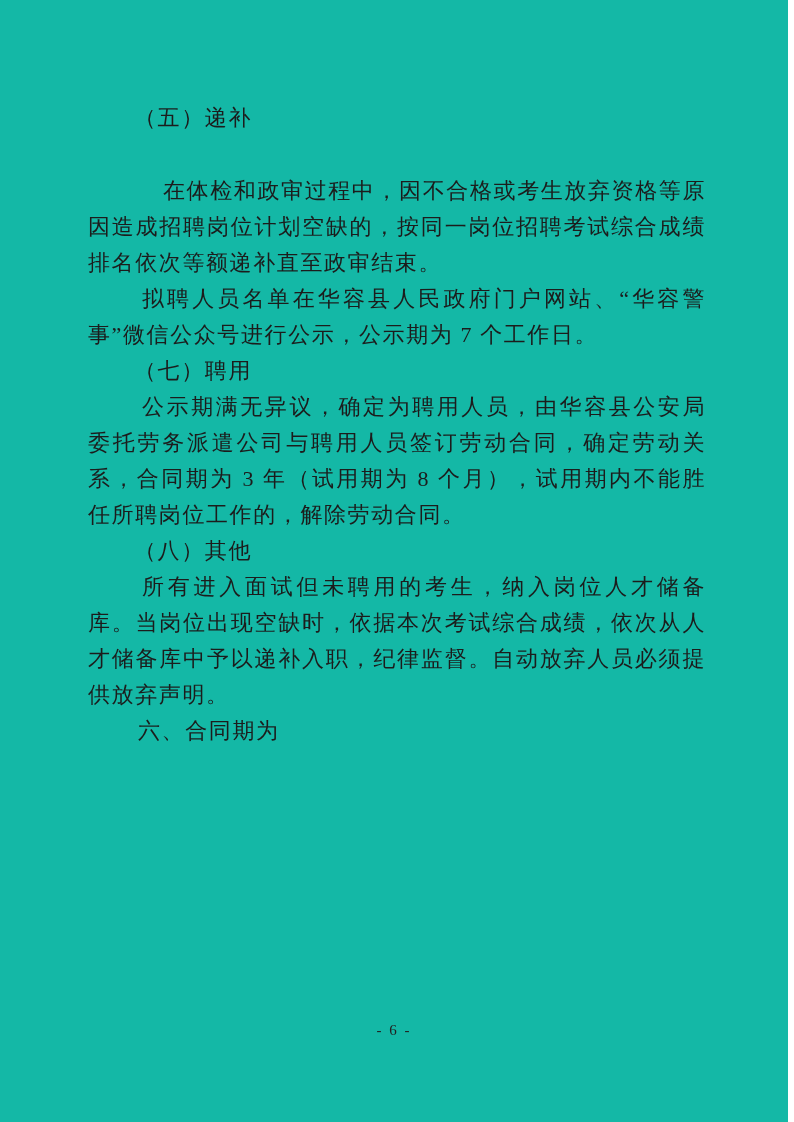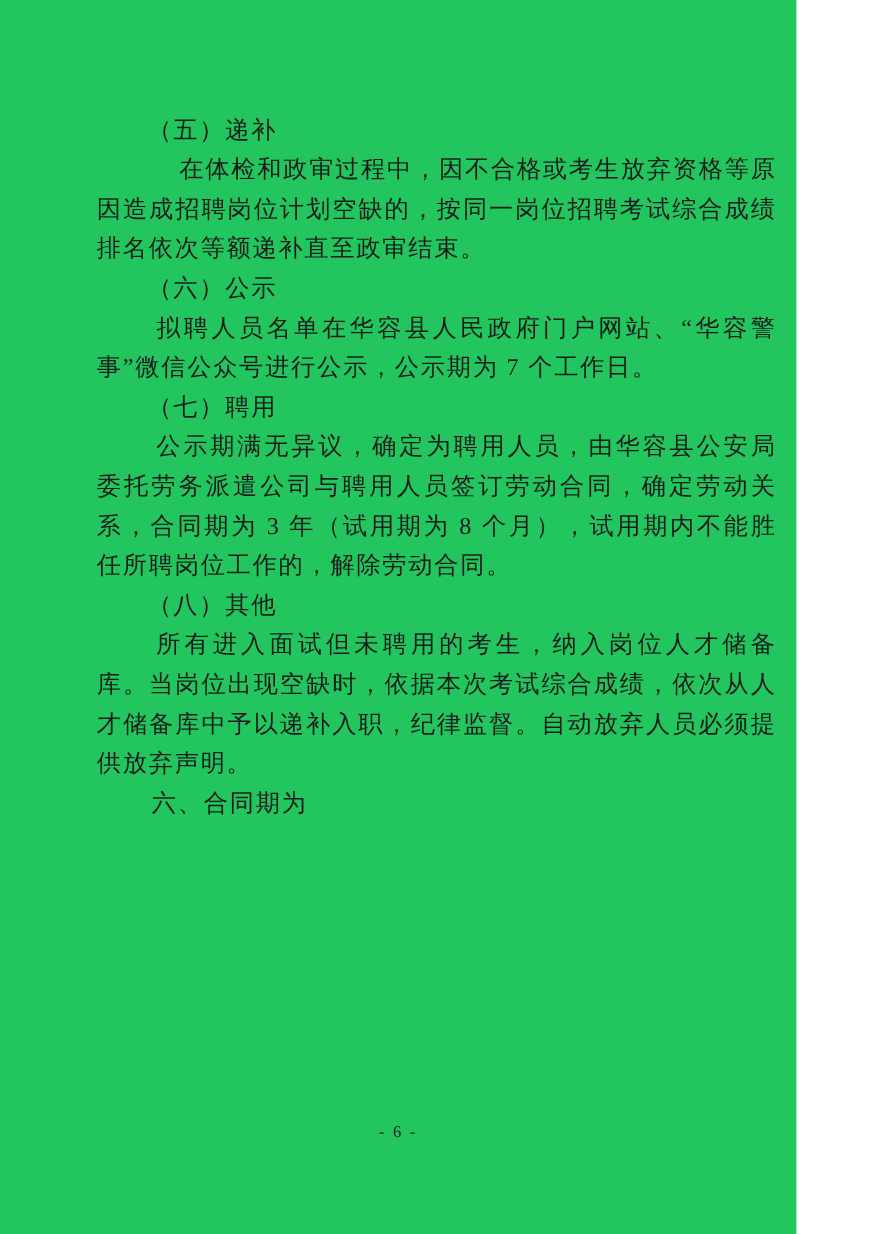--- a/index.html
+++ b/index.html
@@ -2,23 +2,23 @@
 <html><head>
 <meta charset="utf-8">
 <style>
   html, body {
     margin: 0;
     padding: 0;
     background: #ffffff;
   }
   .page {
     position: relative;
-    width: 724px;
+    width: 788px;
     height: 1122px;
-    background: #22c55e;
+    background: #14b8a6;
     overflow: hidden;
     font-family: "Liberation Serif", "DejaVu Serif", serif;
     color: #1c1c1c;
   }
   .content {
     position: absolute;
     left: 88px;
     top: 100px;
     width: 618px;
   }
@@ -38,40 +38,40 @@
     font-weight: bold;
     font-family: "Liberation Sans", "DejaVu Sans", sans-serif;
     text-indent: 50px;
   }
   .paragraph {
     text-align: justify;
     text-indent: 54px;
   }
   .paragraph.indent-wide {
     text-indent: 75px;
+    margin-top: 37px;
   }
   .footer {
     position: absolute;
     left: 0;
     right: 0;
     top: 1022px;
     text-align: center;
     font-size: 15px;
     letter-spacing: 2px;
     color: #222222;
   }
 </style>
 </head>
 <body>
 
 <div class="page">
   <div class="content">
       <h3 class="sub-heading">（五）递补</h3>
       <p class="paragraph indent-wide">在体检和政审过程中，因不合格或考生放弃资格等原因造成招聘岗位计划空缺的，按同一岗位招聘考试综合成绩排名依次等额递补直至政审结束。</p>
-      <h3 class="sub-heading">（六）公示</h3>
       <p class="paragraph">拟聘人员名单在华容县人民政府门户网站、“华容警事”微信公众号进行公示，公示期为 7 个工作日。</p>
       <h3 class="sub-heading">（七）聘用</h3>
       <p class="paragraph">公示期满无异议，确定为聘用人员，由华容县公安局委托劳务派遣公司与聘用人员签订劳动合同，确定劳动关系，合同期为 3 年（试用期为 8 个月），试用期内不能胜任所聘岗位工作的，解除劳动合同。</p>
       <h3 class="sub-heading">（八）其他</h3>
       <p class="paragraph">所有进入面试但未聘用的考生，纳入岗位人才储备库。当岗位出现空缺时，依据本次考试综合成绩，依次从人才储备库中予以递补入职，纪律监督。自动放弃人员必须提供放弃声明。</p>
       <h2 class="section-heading">六、合同期为</h2>
     </div>
   <div class="footer">
     <span>- 6 -</span>
   </div>

